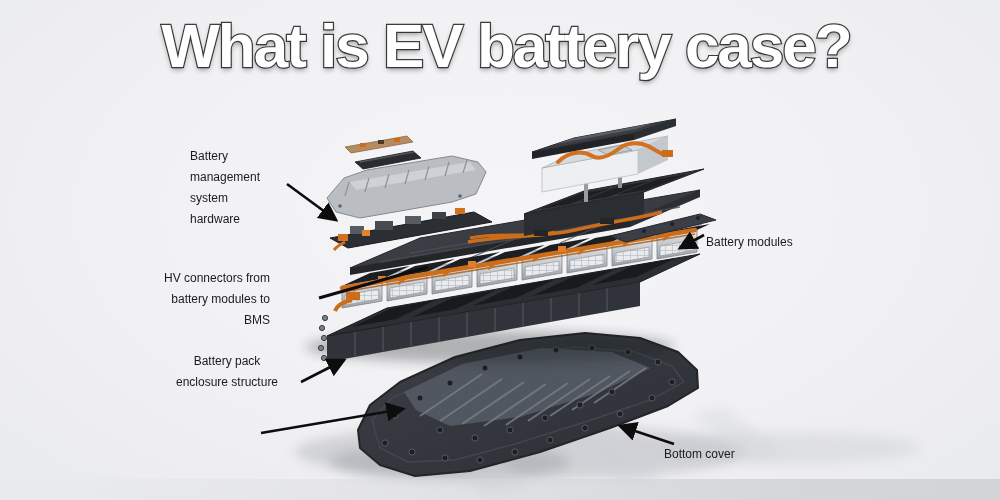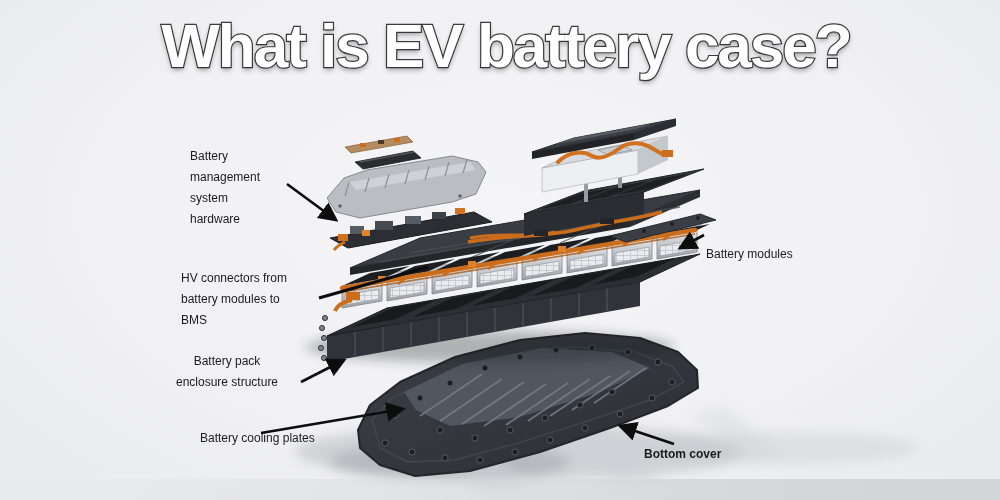--- a/index.html
+++ b/index.html
@@ -23,25 +23,25 @@
     paint-order:stroke fill;
     text-shadow:0 3px 5px rgba(40,40,40,.40);
   }
   .pack{position:absolute;left:0;top:0;}
   .label{
     position:absolute;
     font-size:12px;line-height:21px;color:#1b1b1b;
     white-space:pre-line;
   }
   .lbl-bms{left:190px;top:146px;}
-  .lbl-modules{left:706px;top:244px;}
-  .lbl-hv{left:181px;top:268px;}
+  .lbl-modules{left:706px;top:232px;}
+  .lbl-hv{left:164px;top:268px;text-align:right;}
   .lbl-enclosure{left:176px;top:351px;text-align:center;}
   .lbl-cooling{left:200px;top:428px;}
-  .lbl-bottom{left:644px;top:444px;font-weight:bold;}
+  .lbl-bottom{left:664px;top:444px;}
 </style>
 </head>
 <body>
 
 <div class="scene">
 
   <h1 class="title">What is EV battery case?</h1>
 
   <svg class="pack" width="1000" height="500" viewBox="0 0 1000 500">
     <defs>
@@ -295,17 +295,16 @@
   <div class="label lbl-bms">Battery
 management
 system
 hardware</div>
   <div class="label lbl-modules">Battery modules</div>
   <div class="label lbl-hv">HV connectors from
 battery modules to
 BMS</div>
   <div class="label lbl-enclosure">Battery pack
 enclosure structure</div>
-  <div class="label lbl-cooling">Battery cooling plates</div>
   <div class="label lbl-bottom">Bottom cover</div>
 
   <div class="floor-strip"></div>
 </div>
 
 </body></html>

